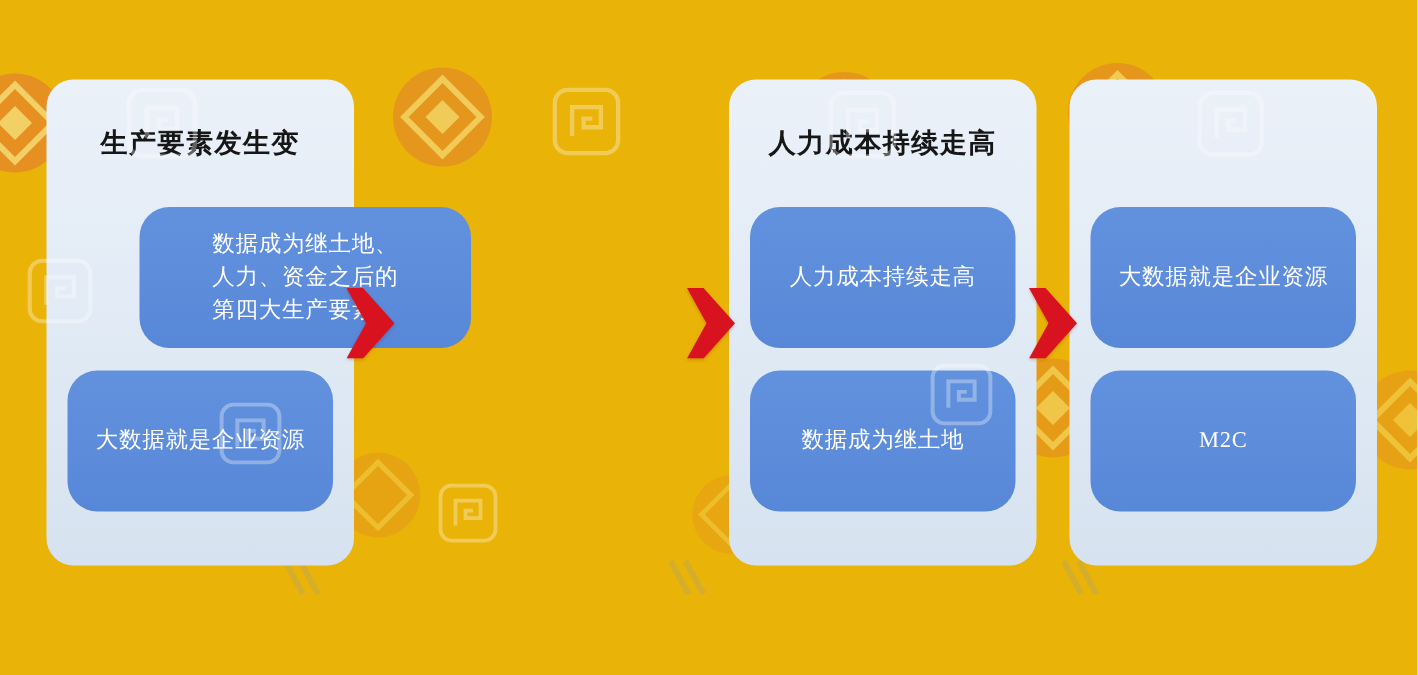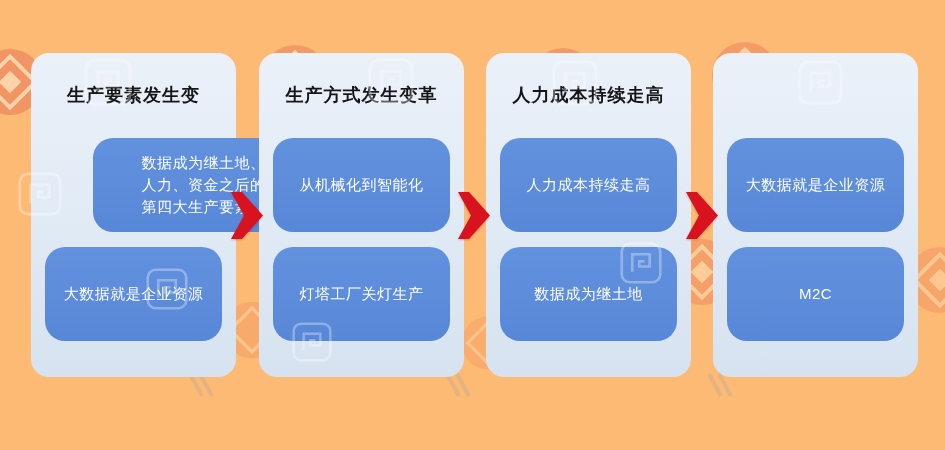--- a/index.html
+++ b/index.html
@@ -1,17 +1,17 @@
 <!DOCTYPE html>
 <html><head>
 <meta charset="utf-8">
 <style>
   html,body{margin:0;padding:0;background:#ffffff;}
-  .canvas{position:relative;width:945px;height:450px;background:#fdba74;overflow:hidden;
-          font-family:Liberation Sans, sans-serif;}
+  .canvas{position:relative;width:945px;height:450px;background:#eab308;overflow:hidden;
+          font-family:Liberation Serif, serif;}
   
   .panel{position:absolute;top:53px;width:205px;height:324px;border-radius:18px;z-index:2;
          background:linear-gradient(180deg,#ebf1f9 0%,#e0eaf5 55%,#d7e2f0 100%);}
   .panel-1{left:31px}.panel-2{left:259px}.panel-3{left:486px}.panel-4{left:713px}
   .title{margin:30px 6px 0;text-align:center;font-size:18px;font-weight:700;color:#161616;
          letter-spacing:1px;line-height:24px;}
   .box{position:absolute;left:14px;width:177px;height:94px;border-radius:20px;
        background:linear-gradient(180deg,#6292de 0%,#5787d7 100%);
        display:flex;align-items:center;justify-content:center;
        color:#ffffff;font-size:15px;line-height:22px;letter-spacing:.5px;text-align:center;}
@@ -101,29 +101,20 @@
     <div class="box box-1 multiline">
         <span>数据成为继土地、
 人力、资金之后的
 第四大生产要素</span>
       </div>
     <div class="box box-2">
         <span>大数据就是企业资源</span>
       </div>
   </section>
 
-  <section class="panel panel-2">
-    <h2 class="title">生产方式发生变革</h2>
-    <div class="box box-1">
-        <span>从机械化到智能化</span>
-      </div>
-    <div class="box box-2">
-        <span>灯塔工厂关灯生产</span>
-      </div>
-  </section>
 
   <section class="panel panel-3">
     <h2 class="title">人力成本持续走高</h2>
     <div class="box box-1">
         <span>人力成本持续走高</span>
       </div>
     <div class="box box-2">
         <span>数据成为继土地</span>
       </div>
   </section>

